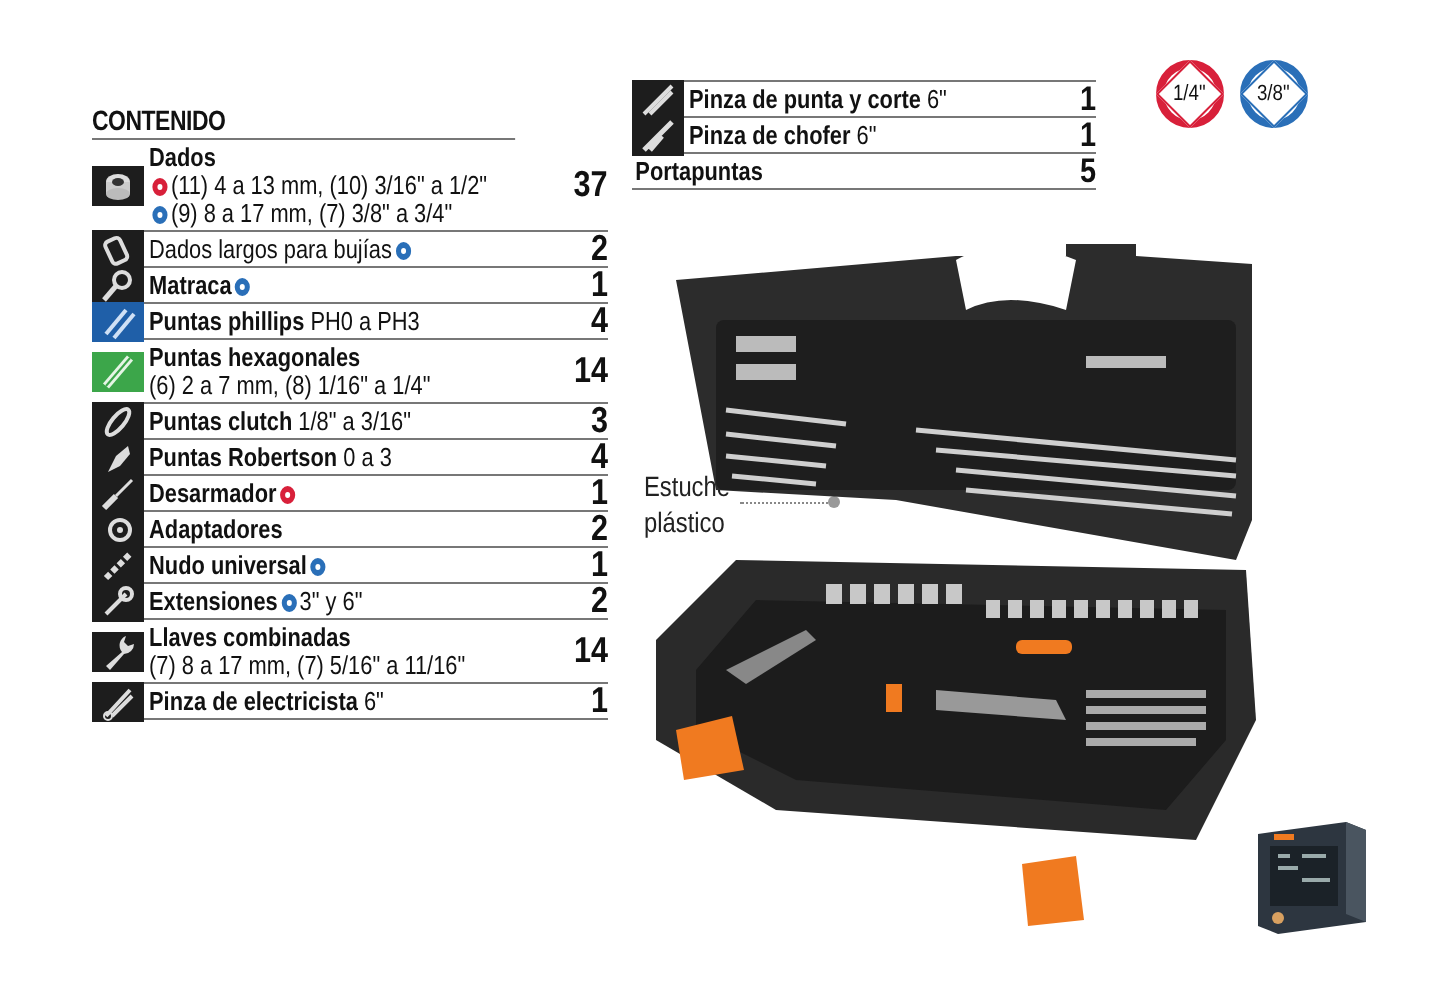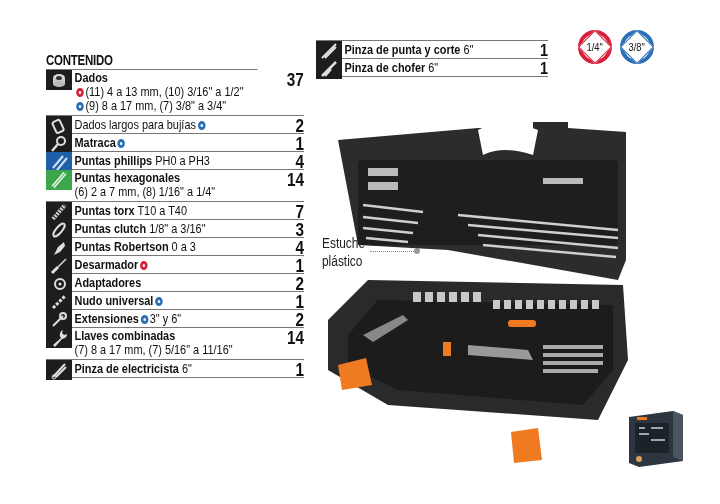--- a/index.html
+++ b/index.html
@@ -4,21 +4,21 @@
 <style>
   html, body { margin:0; padding:0; background:#ffffff; }
   body { width:720px; height:504px; position:relative; overflow:hidden;
          font-family:"Liberation Sans", "DejaVu Sans", sans-serif; color:#111; }
 
   
   .contents { position:absolute; left:46px; top:52px; width:258px; }
   .contents-title { font-weight:700; font-size:14px; letter-spacing:-0.3px;
                     transform:scaleX(0.82); transform-origin:left; height:16px; line-height:16px;
                     border-bottom:1px solid #777; padding-bottom:1px; }
-  .row { display:flex; align-items:flex-start; border-bottom:1px solid #777; }
+  .row { display:flex; align-items:center; border-bottom:1px solid #777; }
   .row .ico { width:26px; flex:0 0 26px; background:#1d1d1d; display:flex; align-items:center;
               justify-content:center; }
   .row .txt { flex:1; padding-left:3px; font-size:13px; line-height:14px;
               transform:scaleX(0.84); transform-origin:left; white-space:nowrap; overflow:visible; }
   .row .txt b { font-weight:700; }
   .row .num { width:28px; text-align:right; font-weight:700; font-size:18px;
               display:flex; align-items:center; justify-content:flex-end; transform:scaleX(0.85);
               transform-origin:right; }
   .row.single { height:17px; }
   .row.single .txt { line-height:17px; }
@@ -117,29 +117,20 @@
       <svg viewBox="0 0 20 20">
           <line x1="4" y1="17" x2="16" y2="3" stroke="#e5f5e5" stroke-width="4"></line>
           <line x1="4" y1="17" x2="16" y2="3" stroke="#3ca64a" stroke-width="1"></line>
         </svg>
     </div>
     <div class="txt"><b>Puntas hexagonales</b><span class="sub">(6) 2 a 7 mm, (8) 1/16" a 1/4"</span></div>
     <div class="num">14</div>
   </div>
 
 
-  <div class="row single">
-    <div class="ico">
-      <svg viewBox="0 0 20 20">
-          <line x1="4" y1="17" x2="16" y2="3" stroke="#ccc" stroke-width="4" stroke-dasharray="2 1"></line>
-        </svg>
-    </div>
-    <div class="txt"><b>Puntas torx</b> <span>T10 a T40</span></div>
-    <div class="num">7</div>
-  </div>
 
   <div class="row single">
     <div class="ico">
       <svg viewBox="0 0 20 20">
           <ellipse cx="10" cy="10" rx="3" ry="8" fill="none" stroke="#ddd" stroke-width="2" transform="rotate(40 10 10)"></ellipse>
         </svg>
     </div>
     <div class="txt"><b>Puntas clutch</b> <span>1/8" a 3/16"</span></div>
     <div class="num">3</div>
   </div>
@@ -231,20 +222,24 @@
     <div class="num">1</div>
   </div>
   <div class="row single">
     <div class="ico">
       <svg viewBox="0 0 20 20">
           <path d="M3 17 L12 8 Q16 4 17 3 M6 17 L12 10" stroke="#ddd" stroke-width="2.5" fill="none"></path>
         </svg>
     </div>
     <div class="txt"><b>Pinza de chofer</b> <span>6"</span></div>
     <div class="num">1</div>
+  </div>
+  <div class="row single">
+    <div class="txt" style="padding-left:2px"><b>Portapuntas</b></div>
+    <div class="num">5</div>
   </div>
 </div>
 
 <div class="badges">
   <div class="badge red">
     <div class="diamond" style="border-color:#d8203a"></div>
     <span>1/4"</span>
   </div>
   <div class="badge blue">
     <div class="diamond" style="border-color:#2a6fb8"></div>

